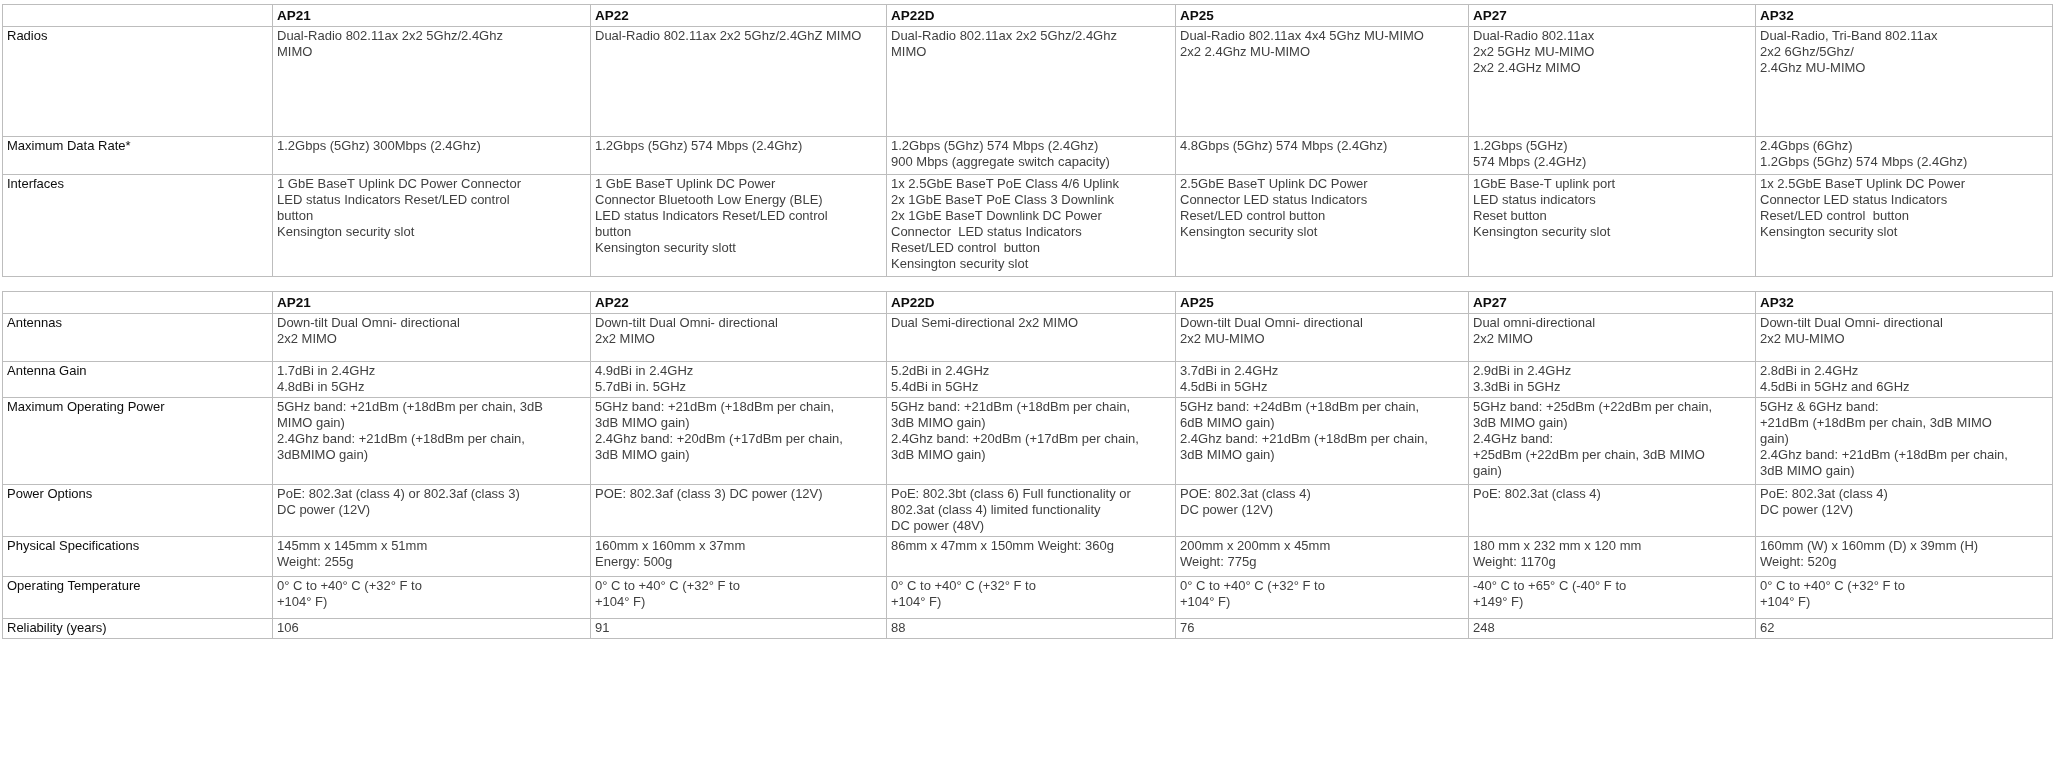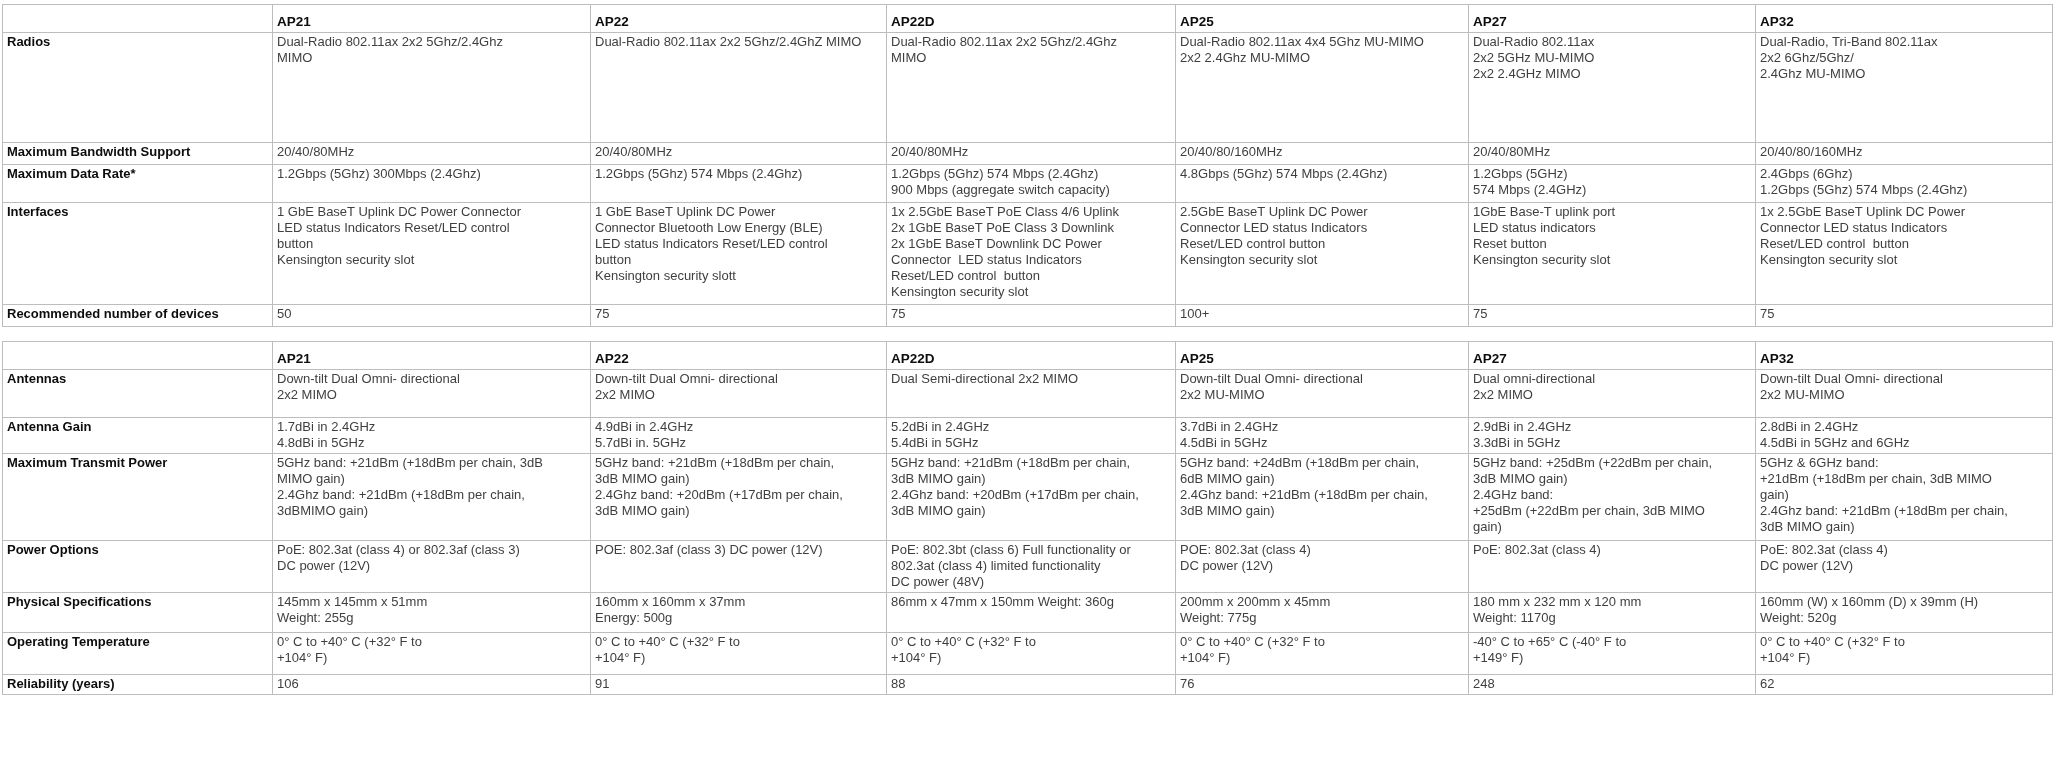--- a/index.html
+++ b/index.html
@@ -31,24 +31,24 @@
     padding:1px 4px 2px 4px;
     font-size:13px;
     line-height:16px;
     white-space:pre-wrap;
     overflow:hidden;
   }
   thead th{
     font-weight:bold;
     color:var(--label-color);
     font-size:13.5px;
-    padding-top:9px;
+    padding-top:3px;
   }
   th.lbl{
-    font-weight:bold;
+    font-weight:normal;
     color:var(--label-color);
   }
   td{
     color:var(--text-color);
     font-weight:normal;
   }
   .gap{height:14px;}
 </style>
 </head>
 <body>
@@ -85,29 +85,20 @@
 MIMO</td>
           <td>Dual-Radio 802.11ax 4x4 5Ghz MU-MIMO
 2x2 2.4Ghz MU-MIMO</td>
           <td>Dual-Radio 802.11ax
 2x2 5GHz MU-MIMO
 2x2 2.4GHz MIMO</td>
           <td>Dual-Radio, Tri-Band 802.11ax
 2x2 6Ghz/5Ghz/
 2.4Ghz MU-MIMO</td>
         </tr>
-        <tr style="height: 22px;">
-          <th class="lbl">Maximum Bandwidth Support</th>
-          <td>20/40/80MHz</td>
-          <td>20/40/80MHz</td>
-          <td>20/40/80MHz</td>
-          <td>20/40/80/160MHz</td>
-          <td>20/40/80MHz</td>
-          <td>20/40/80/160MHz</td>
-        </tr>
         <tr style="height: 38px;">
           <th class="lbl">Maximum Data Rate*</th>
           <td>1.2Gbps (5Ghz) 300Mbps (2.4Ghz)</td>
           <td>1.2Gbps (5Ghz) 574 Mbps (2.4Ghz)</td>
           <td>1.2Gbps (5Ghz) 574 Mbps (2.4Ghz)
 900 Mbps (aggregate switch capacity)</td>
           <td>4.8Gbps (5Ghz) 574 Mbps (2.4Ghz)</td>
           <td>1.2Gbps (5GHz)
 574 Mbps (2.4GHz)</td>
           <td>2.4Gbps (6Ghz)
@@ -135,29 +126,20 @@
 Reset/LED control button
 Kensington security slot</td>
           <td>1GbE Base-T uplink port
 LED status indicators
 Reset button
 Kensington security slot</td>
           <td>1x 2.5GbE BaseT Uplink DC Power
 Connector LED status Indicators
 Reset/LED control  button
 Kensington security slot</td>
-        </tr>
-        <tr style="height: 22px;">
-          <th class="lbl">Recommended number of devices</th>
-          <td>50</td>
-          <td>75</td>
-          <td>75</td>
-          <td>100+</td>
-          <td>75</td>
-          <td>75</td>
         </tr>
       </tbody>
     </table>
   <div class="gap"></div>
   <table>
       <colgroup>
         <col style="width: 270px;">
         <col style="width: 318px;">
         <col style="width: 296px;">
         <col style="width: 289px;">
@@ -200,21 +182,21 @@
           <td>5.2dBi in 2.4GHz
 5.4dBi in 5GHz</td>
           <td>3.7dBi in 2.4GHz
 4.5dBi in 5GHz</td>
           <td>2.9dBi in 2.4GHz
 3.3dBi in 5GHz</td>
           <td>2.8dBi in 2.4GHz
 4.5dBi in 5GHz and 6GHz</td>
         </tr>
         <tr style="height: 87px;">
-          <th class="lbl">Maximum Transmit Power</th>
+          <th class="lbl">Maximum Operating Power</th>
           <td>5GHz band: +21dBm (+18dBm per chain, 3dB
 MIMO gain)
 2.4Ghz band: +21dBm (+18dBm per chain,
 3dBMIMO gain)</td>
           <td>5GHz band: +21dBm (+18dBm per chain,
 3dB MIMO gain)
 2.4Ghz band: +20dBm (+17dBm per chain,
 3dB MIMO gain)</td>
           <td>5GHz band: +21dBm (+18dBm per chain,
 3dB MIMO gain)

